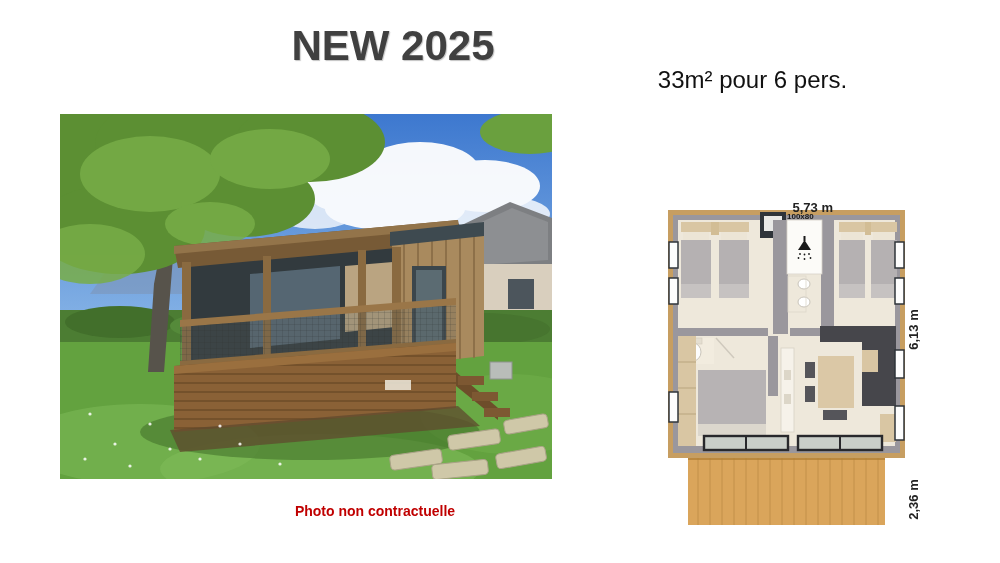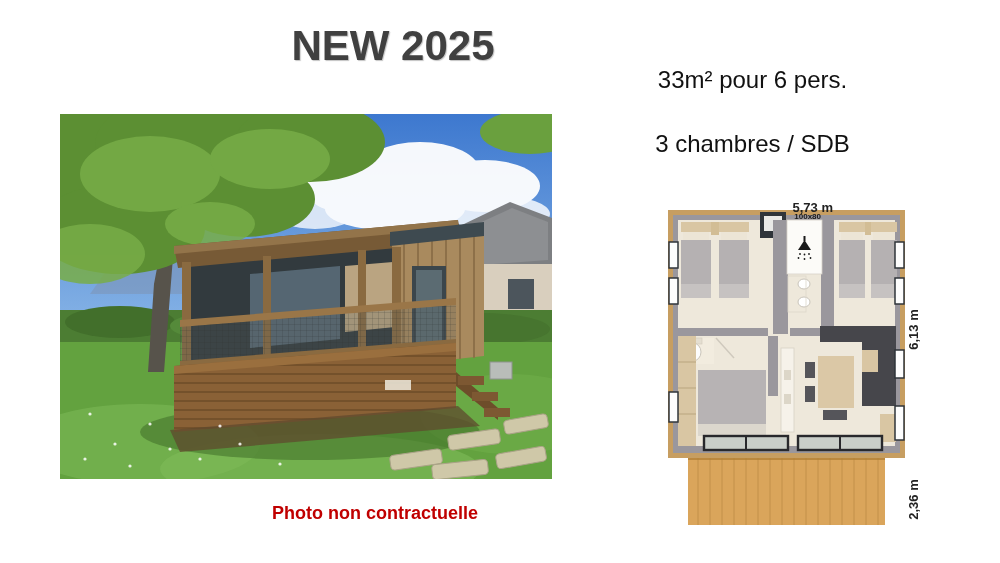--- a/index.html
+++ b/index.html
@@ -18,42 +18,41 @@
   }
   .title-block{left:600px;top:34px;width:305px;text-align:center;color:#111;}
   .title-main{font-size:27px;font-weight:bold;line-height:1.25;
     text-shadow:0.5px 0.5px 0.5px rgba(150,150,150,.4);}
   .title-sub{font-size:24px;font-weight:normal;line-height:1.5;margin-top:28px;}
 
   
   .photo-frame{left:60px;top:114px;width:492px;height:365px;overflow:hidden;background:#cfe3f4;}
   .photo-caption{
     left:230px;top:503px;width:290px;text-align:center;
-    font-size:18px;font-weight:bold;color:#c00000;
+    font-size:14px;font-weight:bold;color:#c00000;
   }
 
   
   .plan-wrap{left:660px;top:180px;width:275px;height:350px;}
   .plan-label{font-size:13px;font-weight:bold;color:#222;white-space:nowrap;}
   .plan-width-label{left:748px;top:200px;width:85px;text-align:right;}
   .plan-depth-label{left:893px;top:322px;transform:rotate(-90deg);transform-origin:center;}
   .plan-terrace-label{left:893px;top:492px;transform:rotate(-90deg);transform-origin:center;}
   .shower-size-label{
-    left:787px;top:212px;width:34px;text-align:right;
+    left:787px;top:212px;width:34px;text-align:left;
     font-size:8px;font-weight:bold;color:#1a1a1a;letter-spacing:0px;
   }
 </style>
 </head>
 <body>
 
 <div class="abs new-badge">NEW 2025</div>
 
 <div class="abs title-block">
   <div class="title-sub">33m² pour 6 pers.</div>
-  <div class="title-sub">3 chambres / SDB</div>
 </div>
 
 <div class="abs photo-frame">
   <svg width="492" height="365" viewBox="0 0 492 365">
     <defs>
       <linearGradient id="sky" x1="0" y1="0" x2="0" y2="1">
         <stop offset="0" stop-color="#3d78cf"></stop>
         <stop offset="1" stop-color="#8db9e8"></stop>
       </linearGradient>
       <pattern id="mesh" width="6" height="6" patternUnits="userSpaceOnUse">

